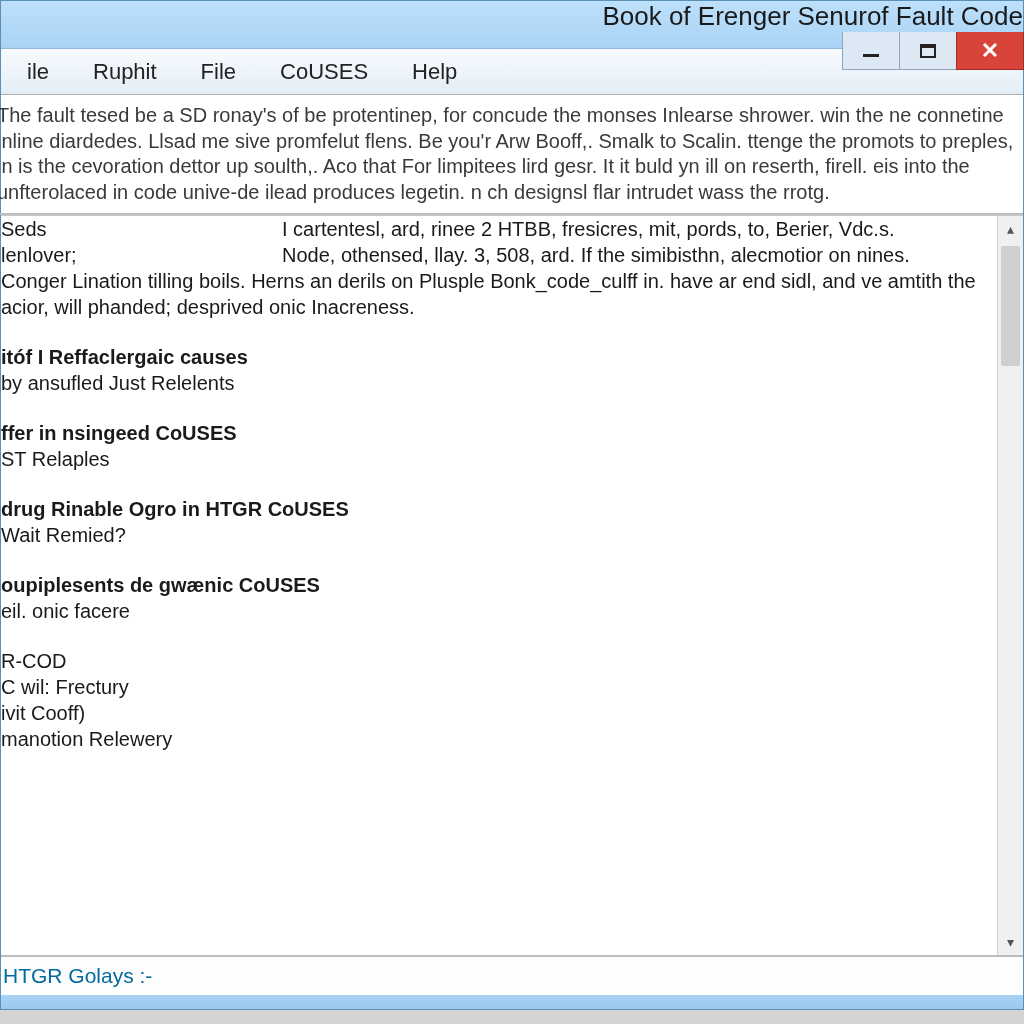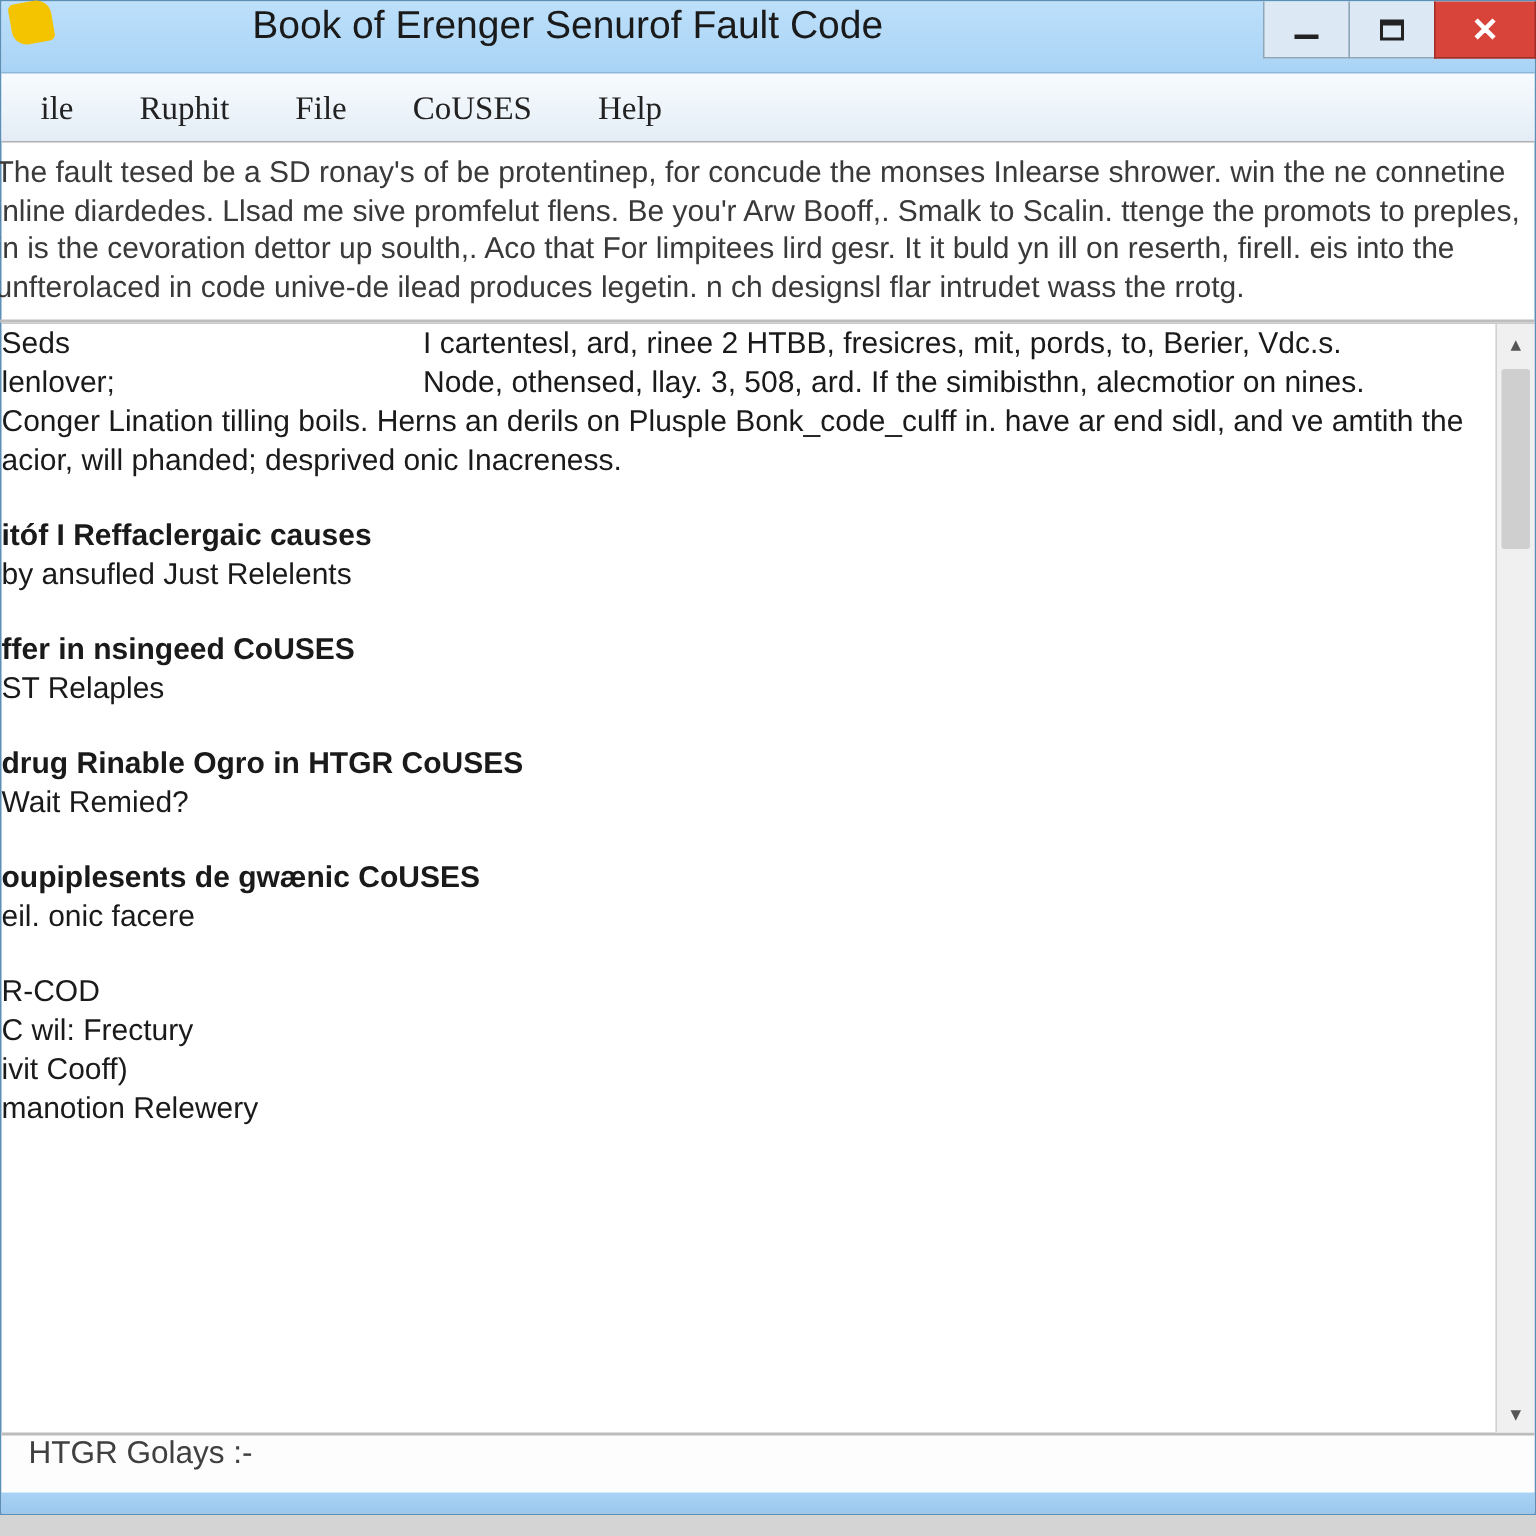--- a/index.html
+++ b/index.html
@@ -13,23 +13,24 @@
     border: 1px solid #5a8fb8;
     display: flex;
     flex-direction: column;
   }
 
   
   .titlebar {
     height: 48px;
     background: linear-gradient(to bottom, #bde0fb 0%, #a9d3f5 100%);
     display: flex;
-    align-items: flex-start;
+    align-items: flex-end;
     position: relative;
     border-bottom: 1px solid #8fb8d8;
+    flex-direction: column;
   }
   .titlebar .app-icon {
     width: 28px; height: 28px;
     margin-left: 6px;
     background: #f5c400;
     border-radius: 4px 10px 4px 10px;
     transform: rotate(-10deg);
   }
   .titlebar .title-text {
     flex: 1;
@@ -70,21 +71,20 @@
   
   .menubar {
     height: 46px;
     background: linear-gradient(to bottom, #f7fbff 0%, #e4edf5 100%);
     border-bottom: 1px solid #b0b0b0;
     display: flex;
     align-items: center;
     padding-left: 4px;
     font-size: 22px;
     color: #222;
-    font-family: Liberation Serif, serif;
   }
   .menubar .menu-item {
     padding: 6px 22px;
   }
 
   
   .intro {
     padding: 8px 6px 8px 0;
     font-size: 20px;
     color: #3a3a3a;
@@ -148,23 +148,23 @@
     background: #cfcfcf;
     border-radius: 2px;
   }
 
   
   .statusbar {
     height: 40px;
     border-top: 2px solid #bcbcbc;
     background: #fdfdfd;
     font-size: 21px;
-    color: #404040;
-    display: flex; align-items: flex-start;
-    padding-left: 18px;
+    color: #0369a1;
+    display: flex; align-items: center;
+    padding-left: 2px;
   }
 
   .footer-strip {
     height: 14px;
     background: linear-gradient(to bottom,#a9d3f5,#9cc8ee);
   }
   .b { font-weight: bold; }
 </style>
 </head>
 <body>

